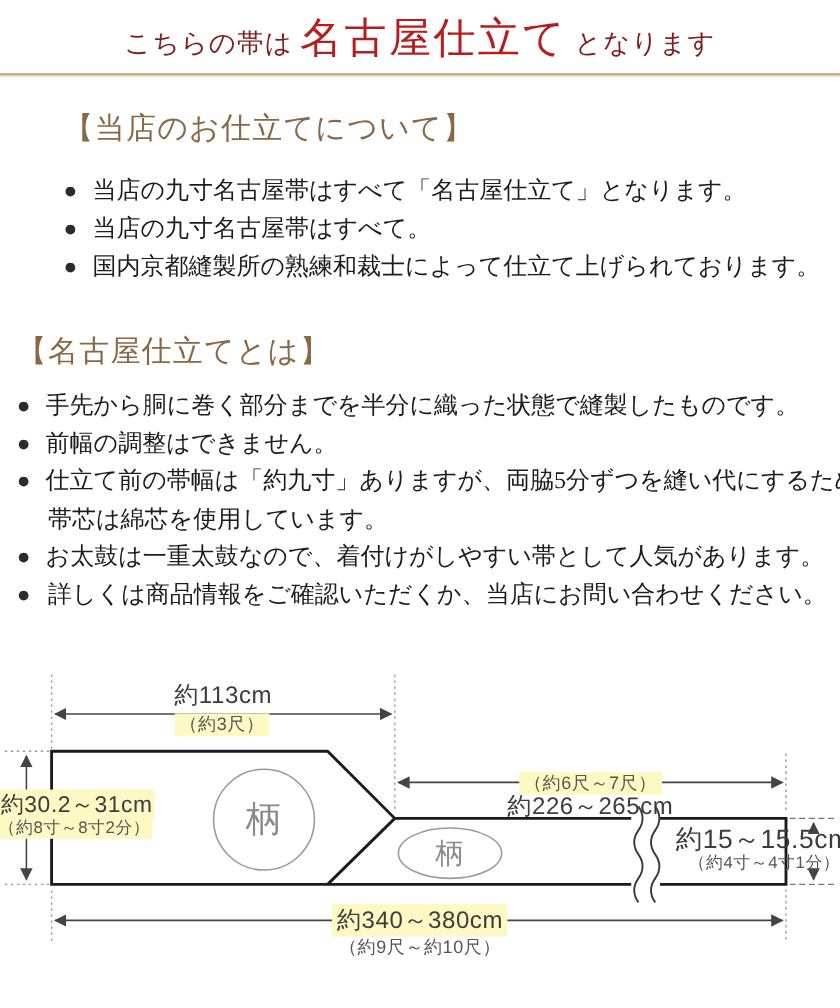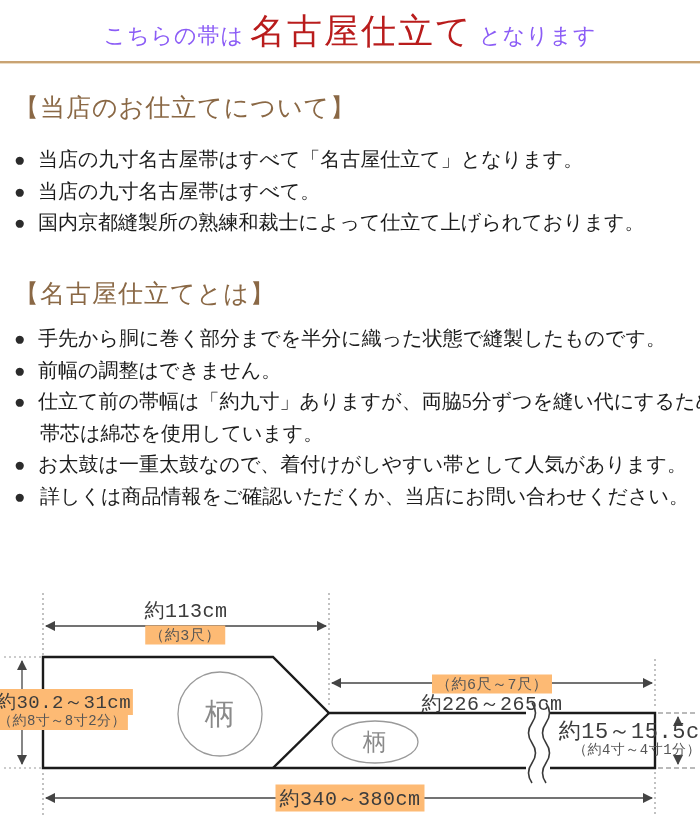--- a/index.html
+++ b/index.html
@@ -2,45 +2,45 @@
 <html><head>
 <meta charset="utf-8">
 <style>
   html,body{margin:0;padding:0;}
   body{
     width:700px;height:840px;background:#ffffff;position:relative;overflow:hidden;
     font-family:"Liberation Serif","DejaVu Serif",serif;color:#1c1c1c;
   }
   
   .title-row{position:absolute;top:8px;left:0;right:0;text-align:center;white-space:nowrap;}
-  .title-row .t-small{font-size:22px;color:#8b5cf6;letter-spacing:1px;vertical-align:baseline;}
+  .title-row .t-small{font-size:22px;color:#7f1d1d;letter-spacing:1px;vertical-align:baseline;}
   .title-row .t-big{font-size:35px;color:#b91c1c;letter-spacing:2px;margin:0 6px;vertical-align:baseline;}
   .divider{position:absolute;top:61px;left:0;width:700px;height:0;
     border-top:2px solid #c9a373;border-bottom:1px solid #ecdcc3;}
   
   .section{position:absolute;left:14px;right:6px;}
-  .sec1{top:92px;}
+  .sec1{top:92px;margin-left:39px;}
   .sec2{top:278px;}
   .sec-heading{font-size:25px;line-height:32px;color:#8a6845;letter-spacing:1px;font-weight:normal;margin:0;white-space:nowrap;}
   ul.bullets{list-style:none;margin:0;padding:0;}
   .sec1 ul.bullets{margin-top:20px;}
   .sec2 ul.bullets{margin-top:13px;}
   ul.bullets li{position:relative;padding-left:24px;font-size:20px;line-height:31.5px;white-space:nowrap;color:#1c1c1c;}
   ul.bullets li .mk{position:absolute;left:0;top:0;font-size:19px;color:#2b2b2b;}
   ul.bullets li .cont{display:block;padding-left:2px;}
   
-  .diagram{position:absolute;top:555px;left:0;width:700px;height:285px;
-    font-family:Liberation Mono, monospace;}
+  .diagram{position:absolute;top:524px;left:0;width:700px;height:285px;
+    font-family:Liberation Sans, sans-serif;}
   .diagram svg{position:absolute;top:0;left:0;}
   .lbl{position:absolute;transform:translate(-50%,-50%);white-space:nowrap;
     color:#3c3c3c;letter-spacing:0.5px;text-align:center;}
   .lbl.main{font-size:20px;}
   .lbl.sub{font-size:15px;color:#555555;}
   .lbl.sub-s{font-size:14px;color:#555555;}
-  .lbl.onln{background:#fdba74;padding:0 4px;}
+  .lbl.onln{background:#fef9c3;padding:0 4px;}
   .lbl.gara{color:#8a8a8a;}
 </style>
 </head>
 <body>
 
 <div class="title-row">
   <span class="t-small">こちらの帯は</span><span class="t-big">名古屋仕立て</span><span class="t-small">となります</span>
 </div>
 <div class="divider"></div>
 
@@ -143,16 +143,17 @@
   <div class="lbl main" style="left:492px;top:109px;margin-top:39px;">約226～265cm</div>
   <div class="lbl sub onln" style="left:492px;top:129px;">（約6尺～7尺）</div>
 
   <div class="lbl main onln" style="left:64px;top:147px;font-size:19px;padding:0 2px;">約30.2～31cm</div>
   <div class="lbl sub-s onln" style="left:62px;top:166px;padding:0 2px;">（約8寸～8寸2分）</div>
 
   <div class="lbl main" style="left:636px;top:176px;font-size:22px;">約15～15.5cm</div>
   <div class="lbl sub-s" style="left:637px;top:195px;">（約4寸～4寸1分）</div>
 
   <div class="lbl main onln" style="left:350px;top:243px;">約340～380cm</div>
+  <div class="lbl sub" style="left:350px;top:266px;">（約9尺～約10尺）</div>
 
   <div class="lbl gara" style="left:220px;top:159px;font-size:30px;">柄</div>
   <div class="lbl gara" style="left:375px;top:187px;font-size:24px;">柄</div>
 </div>
 
 </body></html>

